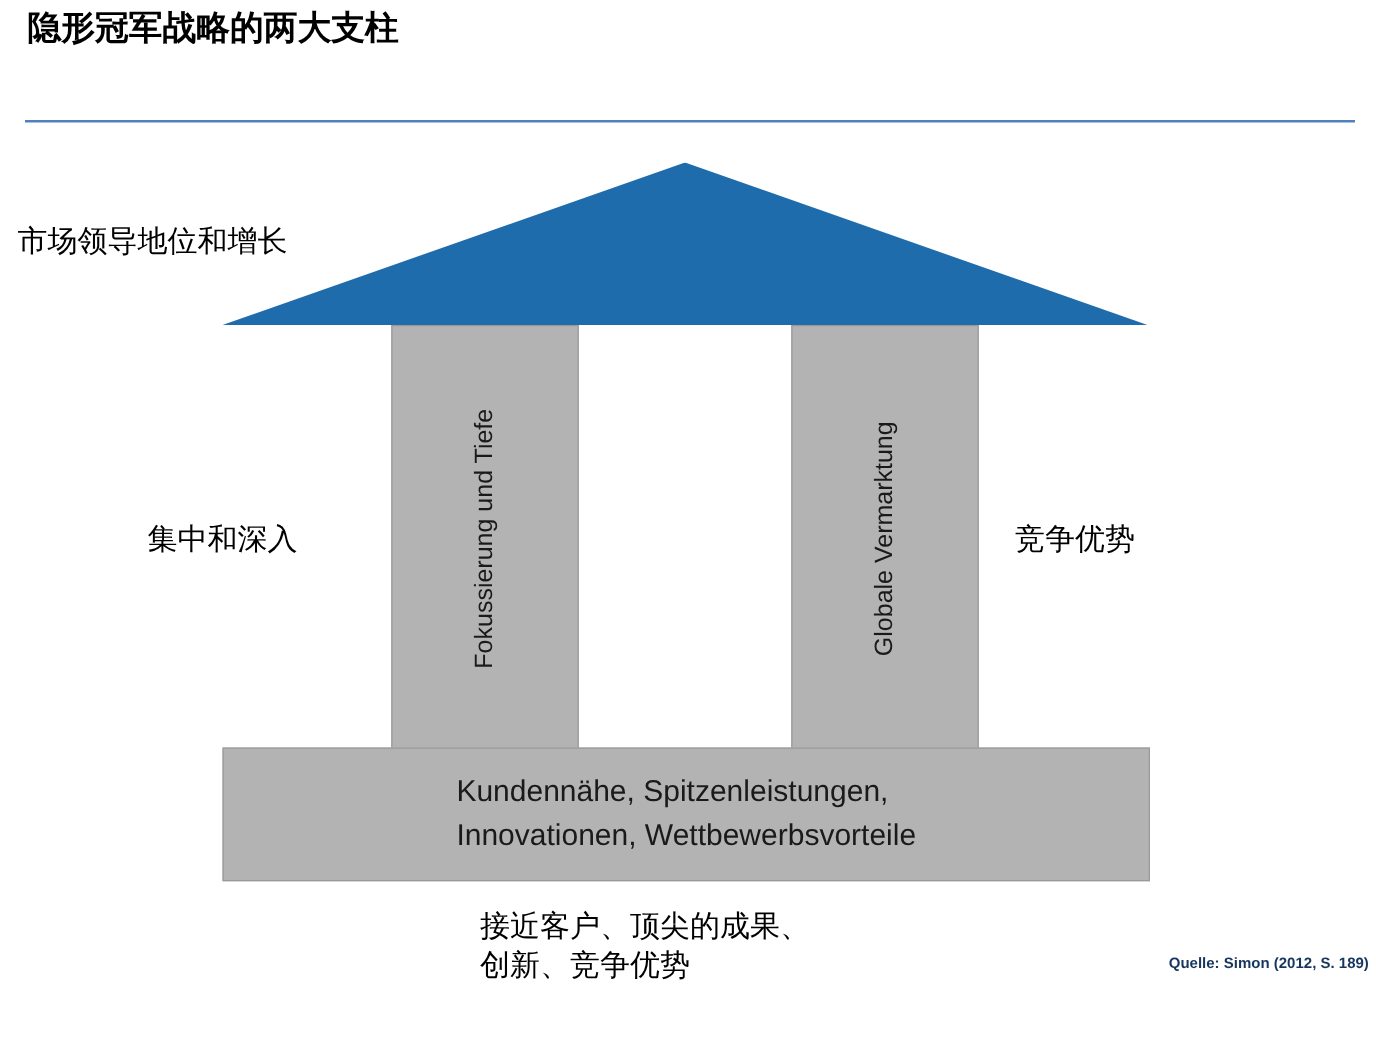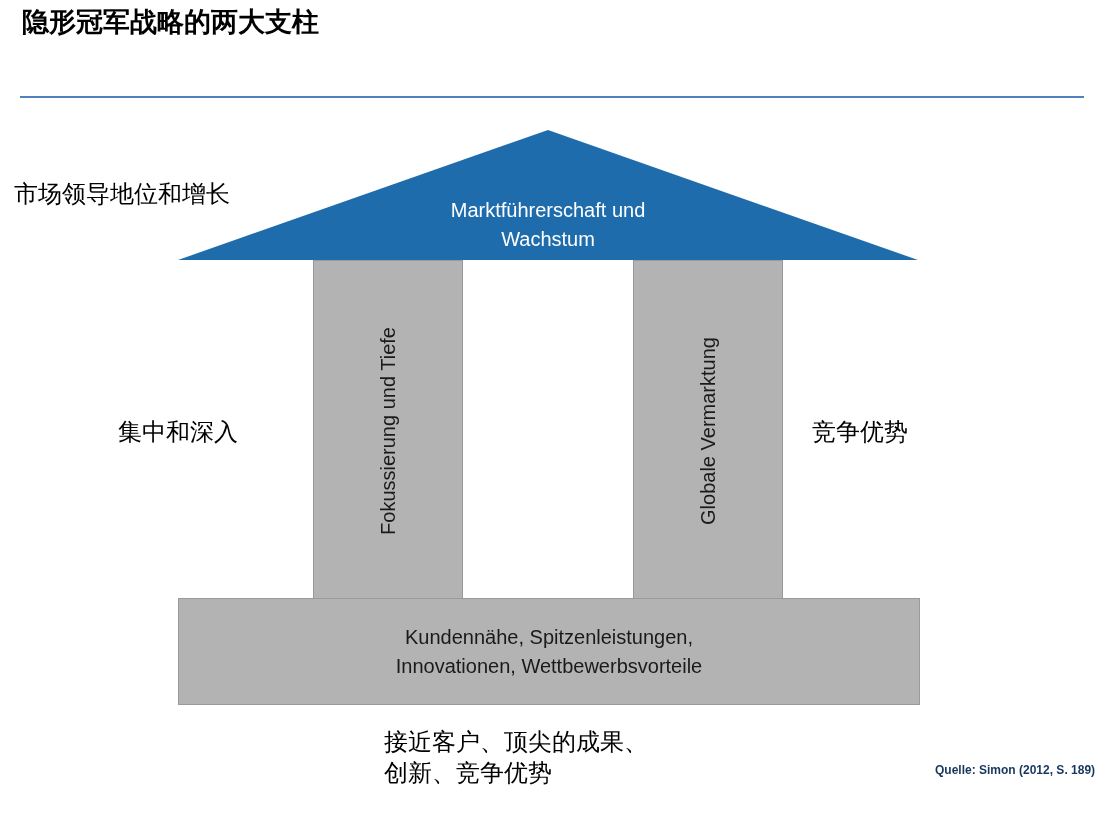--- a/index.html
+++ b/index.html
@@ -103,22 +103,22 @@
     top: 598px;
     width: 740px;
     height: 105px;
     background: #b3b3b3;
     border: 1px solid #9a9a9a;
     display: flex;
     align-items: center;
     justify-content: center;
   }
   #base-label {
-    text-align: center;
-    font-size: 20px;
+    text-align: left;
+    font-size: 24px;
     line-height: 1.45;
     color: #1a1a1a;
     white-space: pre-line;
   }
 
   
   .annotation {
     position: absolute;
     font-size: 24px;
     color: #000000;
@@ -150,22 +150,20 @@
 </div>
 <div id="title-rule"></div>
 
 <div id="diagram">
 
   <div id="roof">
     <svg width="740" height="132" viewBox="0 0 740 132" xmlns="http://www.w3.org/2000/svg">
       <polygon points="370,0 740,130 0,130" fill="#1f6cad"></polygon>
     </svg>
   </div>
-  <div id="roof-label">Marktführerschaft und
-Wachstum</div>
 
   <div class="column" id="column-left">
     <span class="column-label">Fokussierung und Tiefe</span>
   </div>
 
   <div class="column" id="column-right">
     <span class="column-label">Globale Vermarktung</span>
   </div>
 
   <div id="base">

